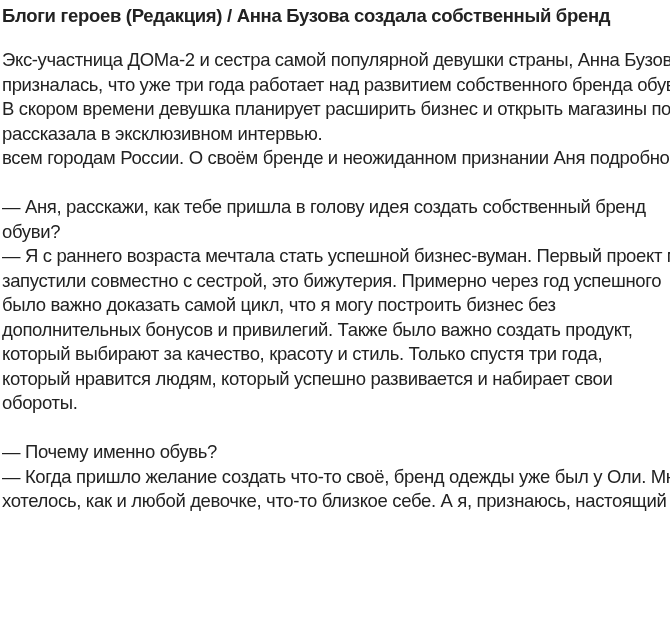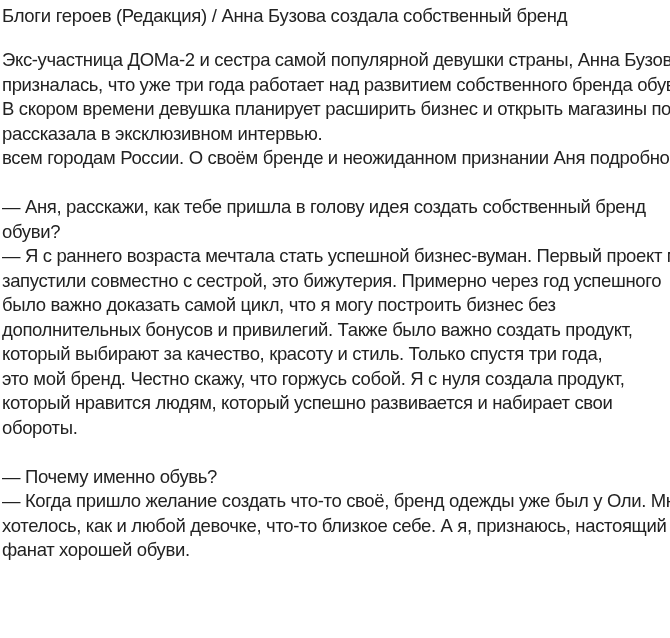--- a/index.html
+++ b/index.html
@@ -14,21 +14,21 @@
       color: #222222;
       font-family: "Liberation Sans", "DejaVu Sans", sans-serif;
     }
     .page {
       padding: 0 0 0 2px;
     }
     .title {
       font-size: 18.5px;
       line-height: 24px;
       margin: 4px 0 0 0;
-      font-weight: normal;
+      font-weight: bold;
       letter-spacing: -0.3px;
       white-space: nowrap;
     }
     .para {
       font-size: 18.5px;
       line-height: 24.5px;
       letter-spacing: -0.35px;
       margin: 0;
     }
     .line {
@@ -57,26 +57,24 @@
   <div class="gap-block"></div>
 
   <p class="para">
     <span class="line">— Аня, расскажи, как тебе пришла в голову идея создать собственный бренд</span>
     <span class="line">обуви?</span>
     <span class="line">— Я с раннего возраста мечтала стать успешной бизнес-вуман. Первый проект мы</span>
     <span class="line">запустили совместно с сестрой, это бижутерия. Примерно через год успешного</span>
     <span class="line">было важно доказать самой цикл, что я могу построить бизнес без</span>
     <span class="line">дополнительных бонусов и привилегий. Также было важно создать продукт,</span>
     <span class="line">который выбирают за качество, красоту и стиль. Только спустя три года,</span>
-    <span class="line">это мой бренд. Честно скажу, что горжусь собой. Я с нуля создала продукт,</span>
     <span class="line">который нравится людям, который успешно развивается и набирает свои</span>
     <span class="line">обороты.</span>
   </p>
 
   <div class="gap-block"></div>
 
   <p class="para">
     <span class="line">— Почему именно обувь?</span>
     <span class="line">— Когда пришло желание создать что-то своё, бренд одежды уже был у Оли. Мне</span>
     <span class="line">хотелось, как и любой девочке, что-то близкое себе. А я, признаюсь, настоящий</span>
-    <span class="line">фанат хорошей обуви.</span>
   </p>
 </div>
 
 </body></html>

